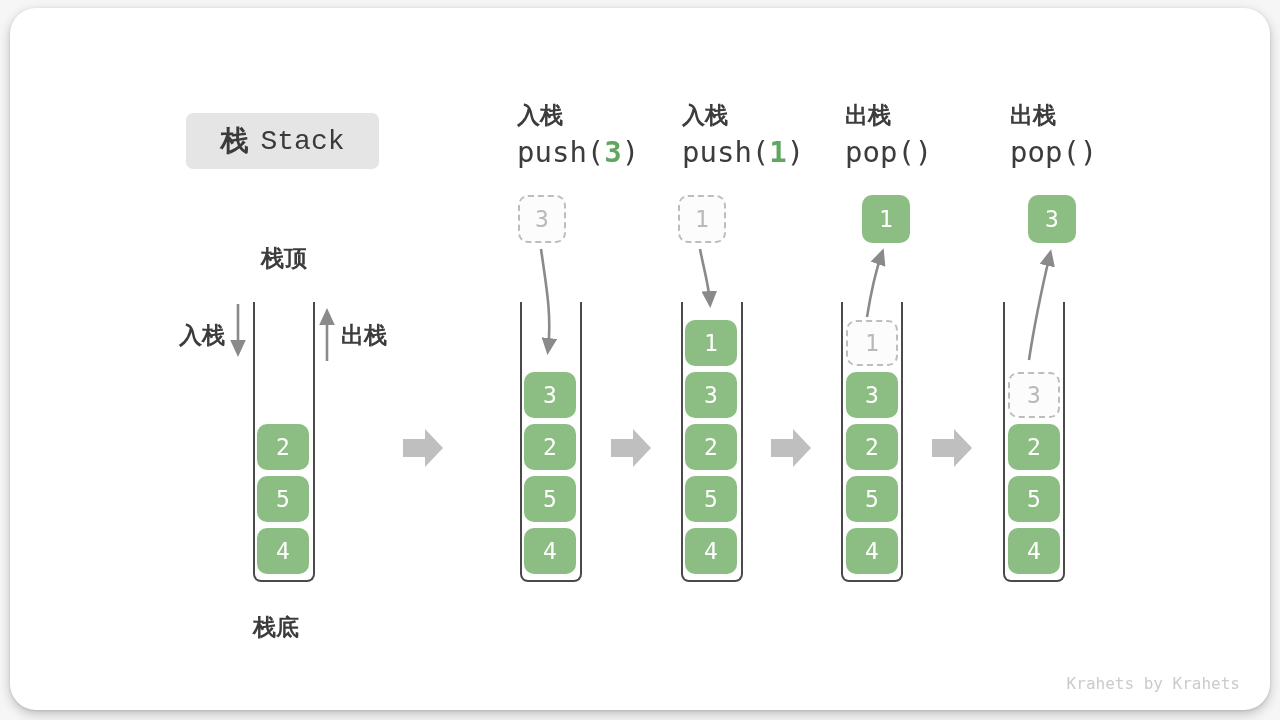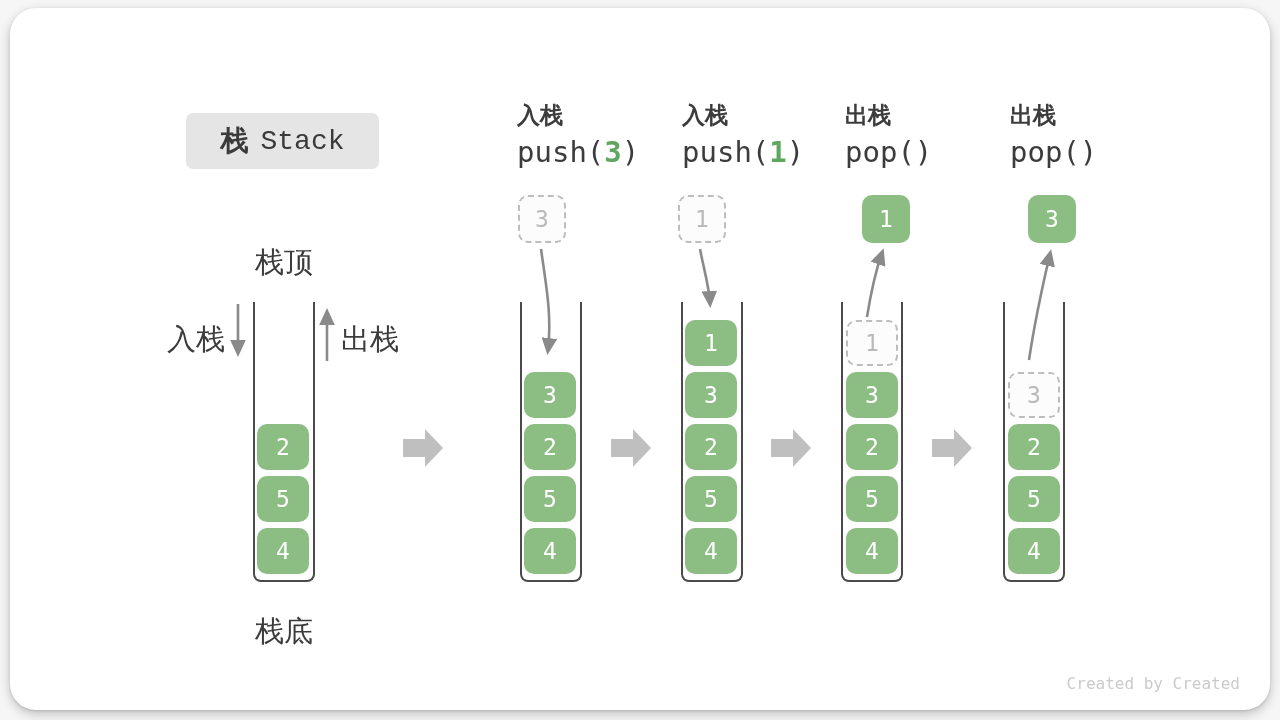--- a/index.html
+++ b/index.html
@@ -39,23 +39,23 @@
     color:#fff;display:flex;align-items:center;justify-content:center;
     font-family:"DejaVu Sans Mono", monospace;font-size:23px;
   }
   .ghost{
     box-sizing:border-box;background:#fcfcfc;border:2px dashed #bdbdbd;color:#b9b9b9;
   }
   .float{top:195px;width:48px;height:48px;}
   .r1{top:320px}.r2{top:372px}.r3{top:424px}.r4{top:476px}.r5{top:528px}
   .c1{left:257px}.c2{left:524px}.c3{left:685px}.c4{left:846px}.c5{left:1008px}
   
-  .side-label{font-size:29px;font-weight:400;}
+  .side-label{font-size:23px;font-weight:700;}
   .lbl-top{left:253px;top:243px;width:62px;text-align:center;}
-  .lbl-bottom{left:253px;top:612px;width:62px;text-align:center;}
+  .lbl-bottom{left:253px;top:612px;width:62px;}
   .lbl-push{left:150px;top:320px;width:75px;text-align:right;}
   .lbl-pop{left:341px;top:320px;width:75px;text-align:left;}
   .watermark{
     right:40px;top:674px;font-family:"DejaVu Sans Mono", monospace;
     font-size:16px;color:#cbcbcb;
   }
   svg.arrows{position:absolute;left:0;top:0;pointer-events:none;}
 </style>
 </head>
 <body style="--green: #8CBE83; --accent: #5FA65F;">
@@ -140,13 +140,13 @@
 
   <path d="M867,317 C871,292 876,270 882,253" stroke="#8a8a8a" stroke-width="2.6" fill="none" marker-end="url(#ah)"></path>
   <path d="M1029,360 C1035,320 1042,288 1050,254" stroke="#8a8a8a" stroke-width="2.6" fill="none" marker-end="url(#ah)"></path>
 
   <polygon points="403,439 425,439 425,429 443,448 425,467 425,457 403,457" fill="#bfbfbf"></polygon>
   <polygon points="611,439 633,439 633,429 651,448 633,467 633,457 611,457" fill="#bfbfbf"></polygon>
   <polygon points="771,439 793,439 793,429 811,448 793,467 793,457 771,457" fill="#bfbfbf"></polygon>
   <polygon points="932,439 954,439 954,429 972,448 954,467 954,457 932,457" fill="#bfbfbf"></polygon>
 </svg>
 
-<div class="abs watermark">Created by Created</div>
+<div class="abs watermark">Krahets by Krahets</div>
 
 </body></html>

